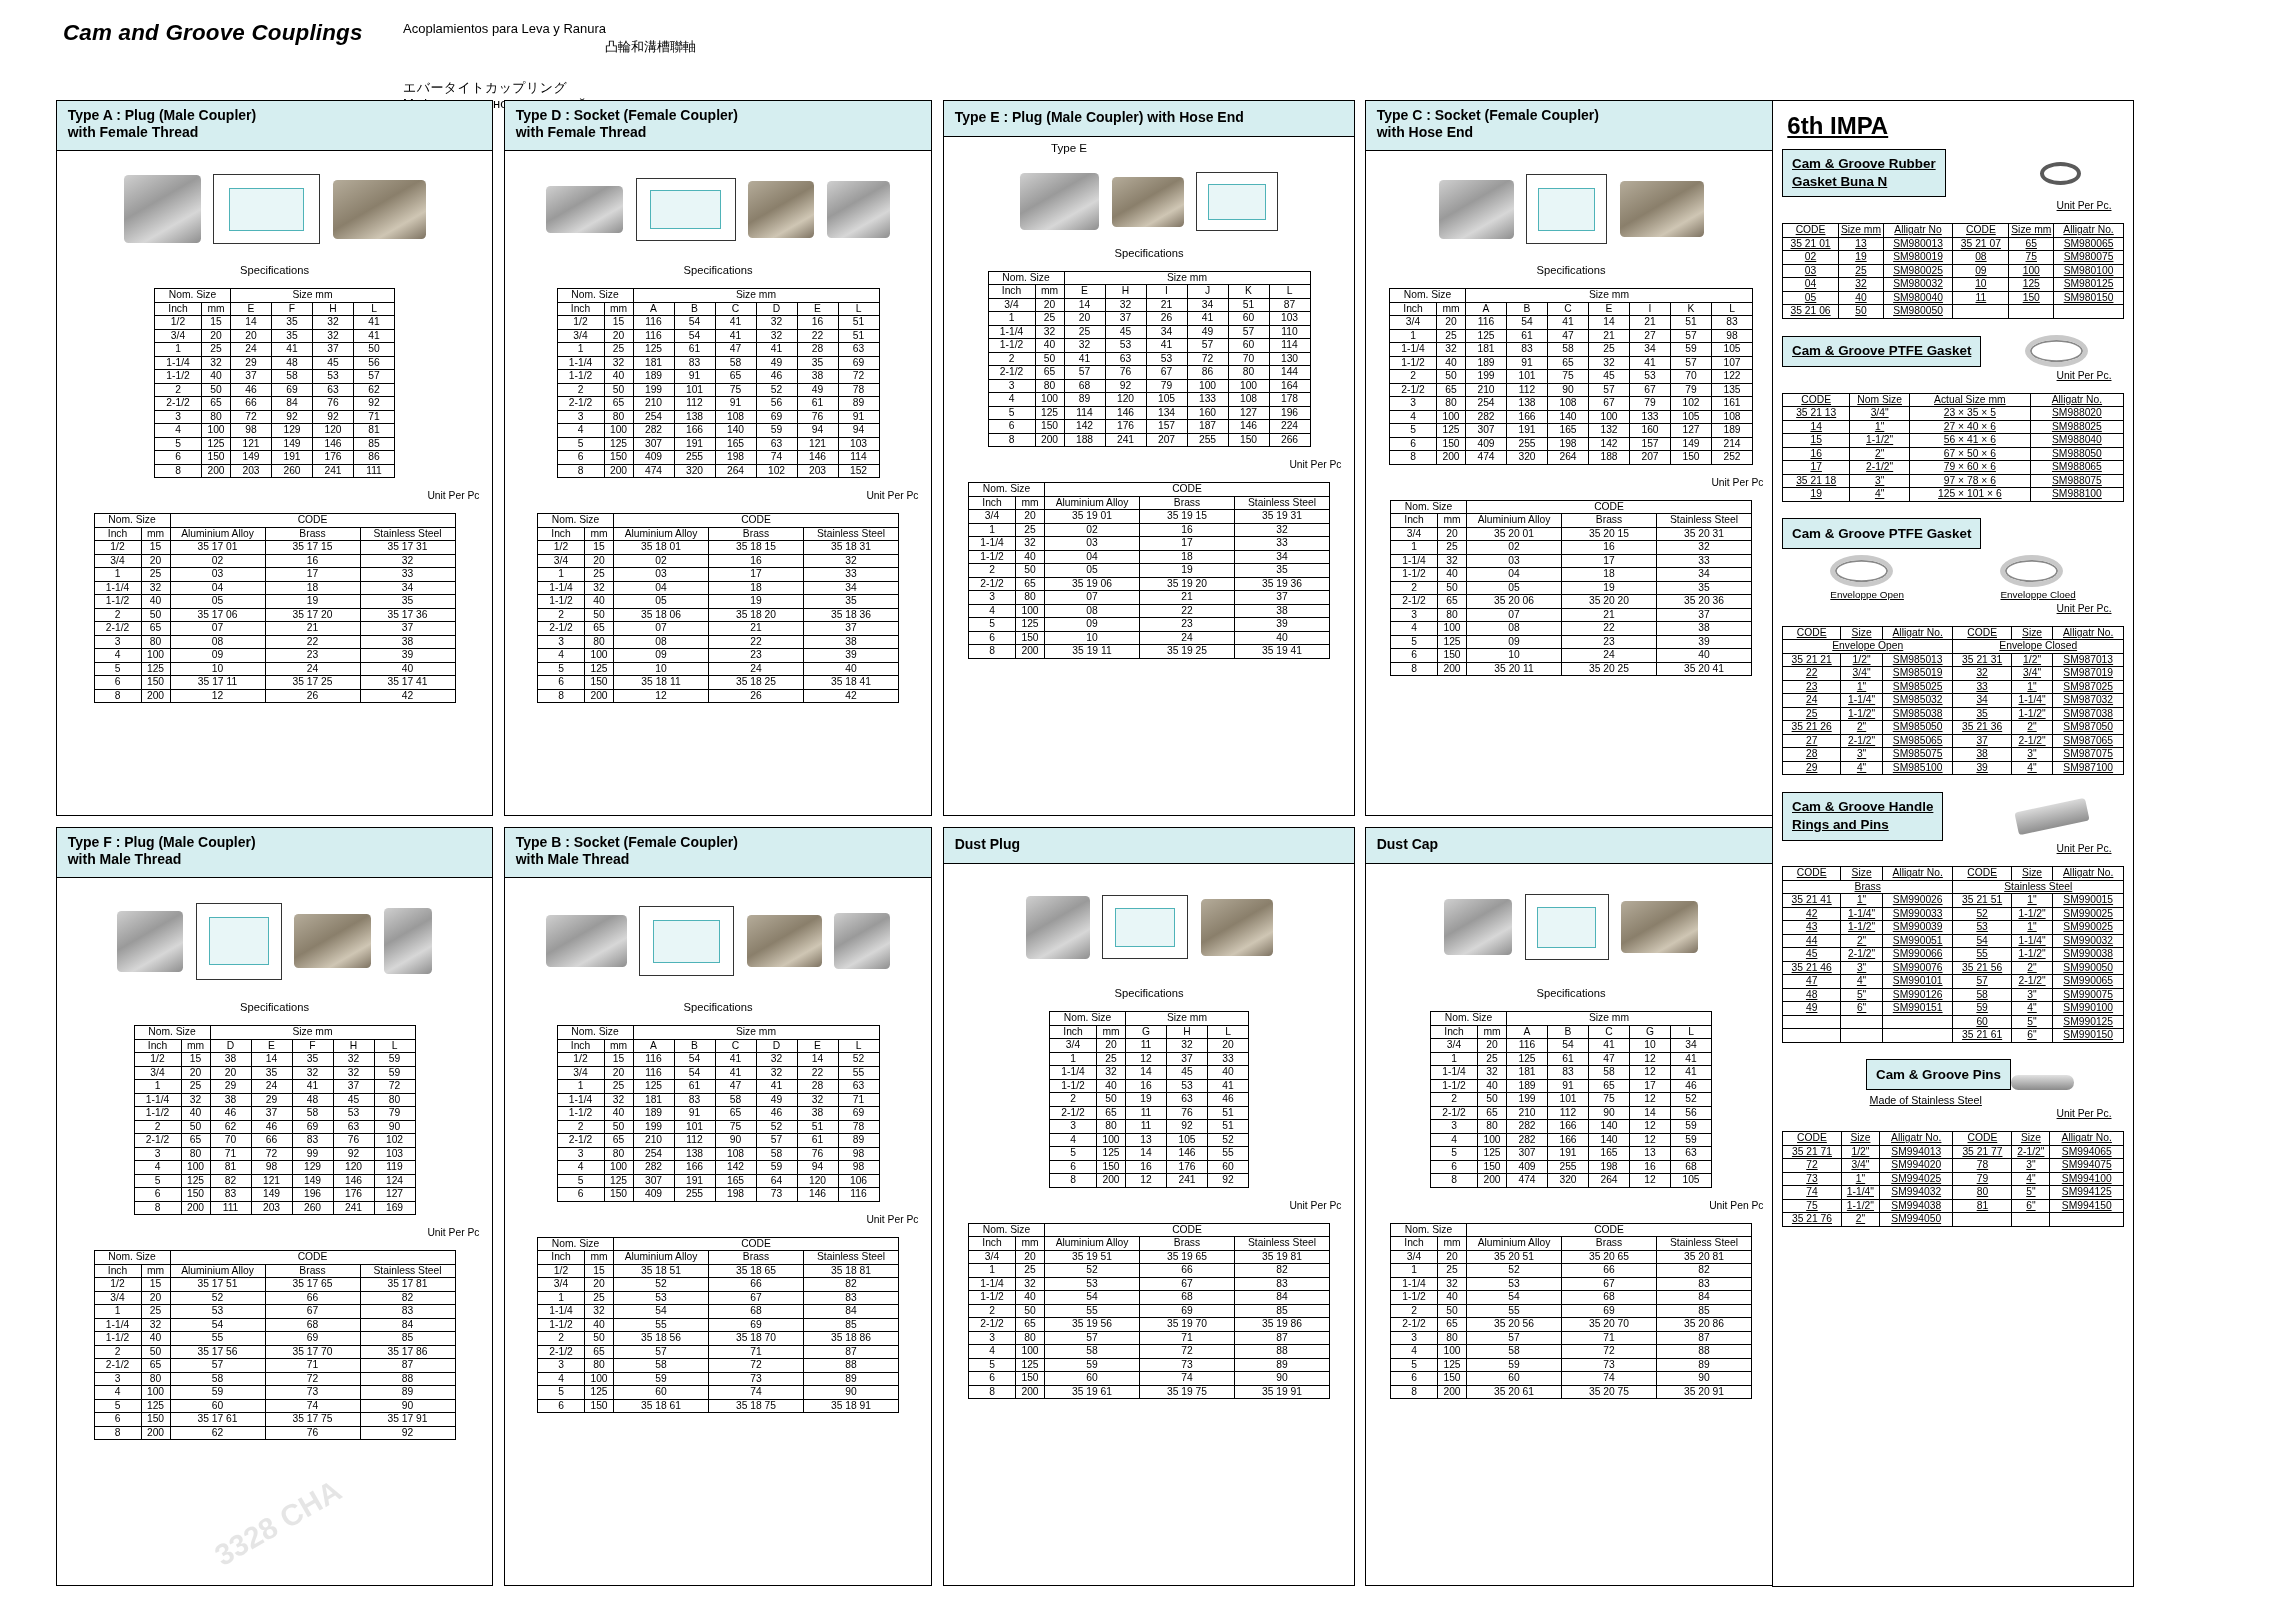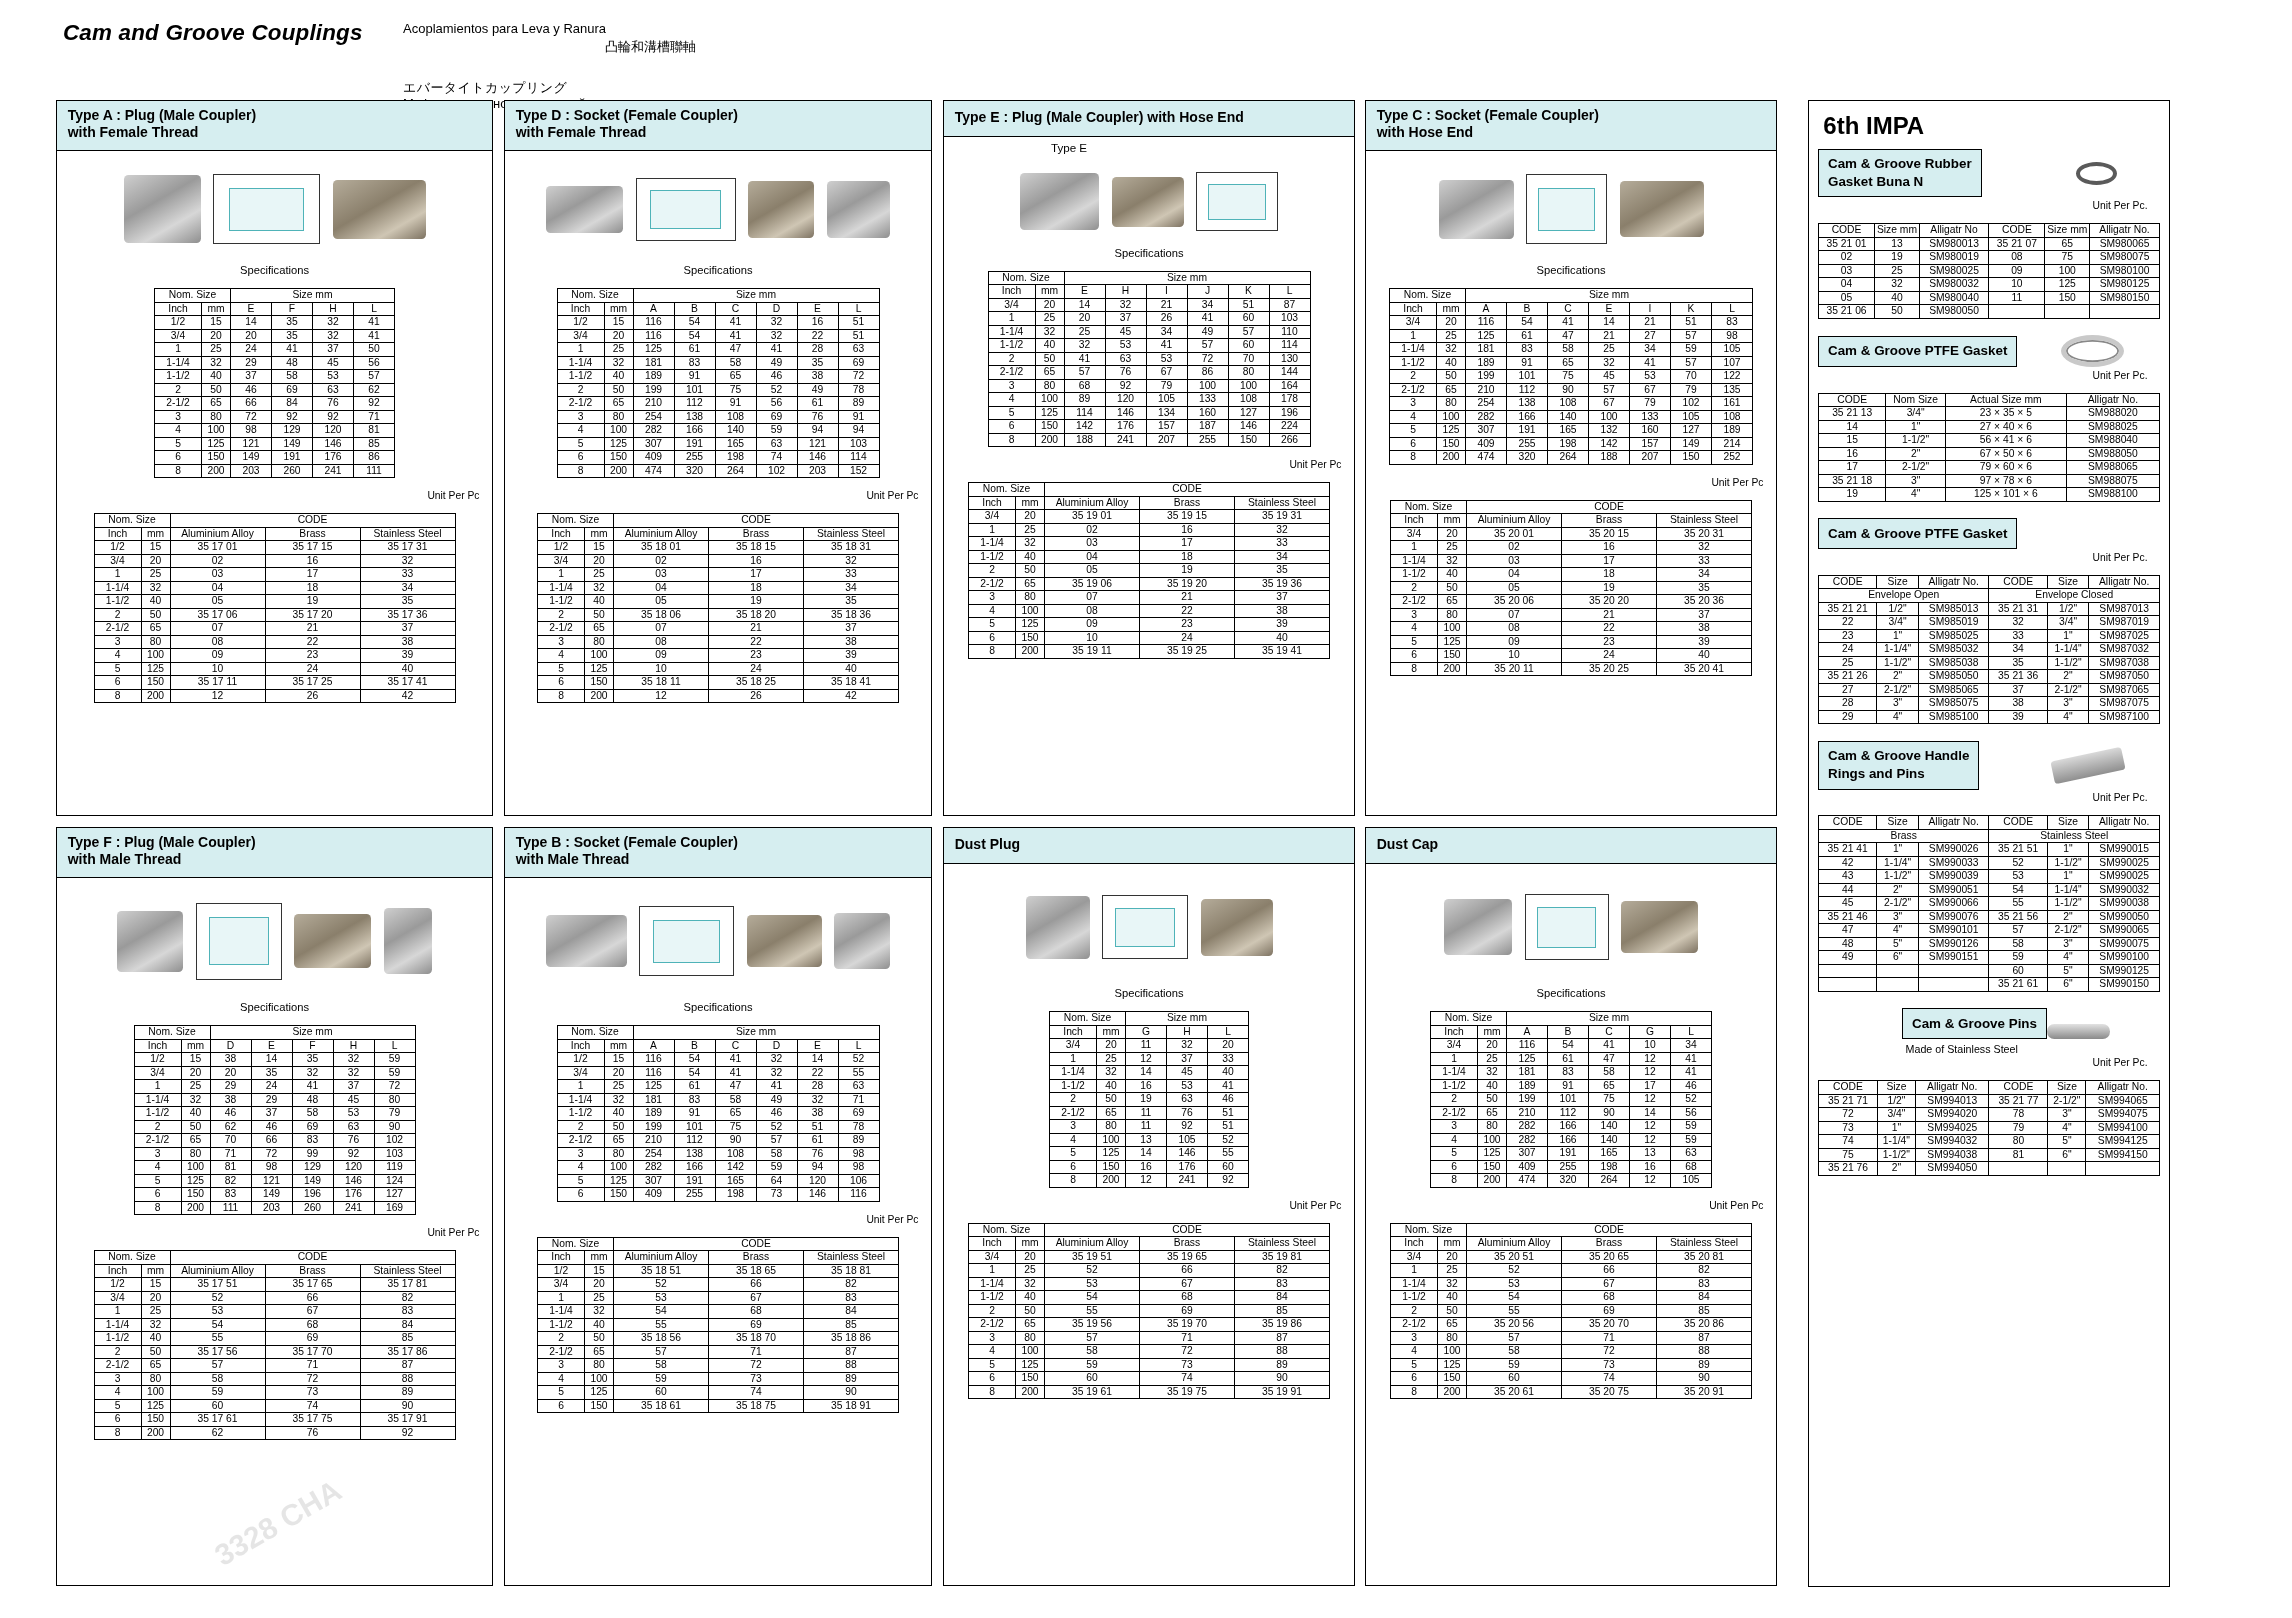--- a/index.html
+++ b/index.html
@@ -39,21 +39,21 @@
     position: absolute;
     border: 1.8px solid #000;
     background: #fff;
     overflow: hidden;
   }
   
   .col1 { left: 0px;    width: 437px; }
   .col2 { left: 448px;  width: 428px; }
   .col3 { left: 887px;  width: 412px; }
   .col4 { left: 1309px; width: 412px; }
-  .col5 { left: 1752px; width: 362px; }
+  .col5 { left: 1716px; width: 362px; text-decoration: underline; }
   .rowA { top: 0px;   height: 716px; }
   .rowB { top: 727px; height: 759px; }
   .full { top: 0px; height: 1487px; }
 
   .panel-title {
     background: #d6eef0;
     border-bottom: 0.9px solid #000;
     font-size: 14px; font-weight: bold;
     padding: 6.3px 9px 7.2px 10.7px;
     line-height: 17px;
@@ -2390,20 +2390,30 @@
               </tr>
             </tbody>
           </table>
         </div>
     </div>
 
     <div class="gap4"></div>
 
     <div class="r-block">
       <div class="r-sec-title">Cam &amp; Groove PTFE Gasket</div>
+      <div class="env-row">
+        <div>
+          <div class="ptfe-oval"></div>
+          <div class="env-cap">Enveloppe Open</div>
+        </div>
+        <div>
+          <div class="ptfe-oval"></div>
+          <div class="env-cap">Enveloppe Cloed</div>
+        </div>
+      </div>
       <div class="unitper">Unit Per Pc.</div>
       <div>
           <table class="t">
             <colgroup>
               <col style="width:70px">
               <col style="width:50px">
               <col style="width:84px">
               <col style="width:70px">
               <col style="width:50px">
               <col style="width:84px">

